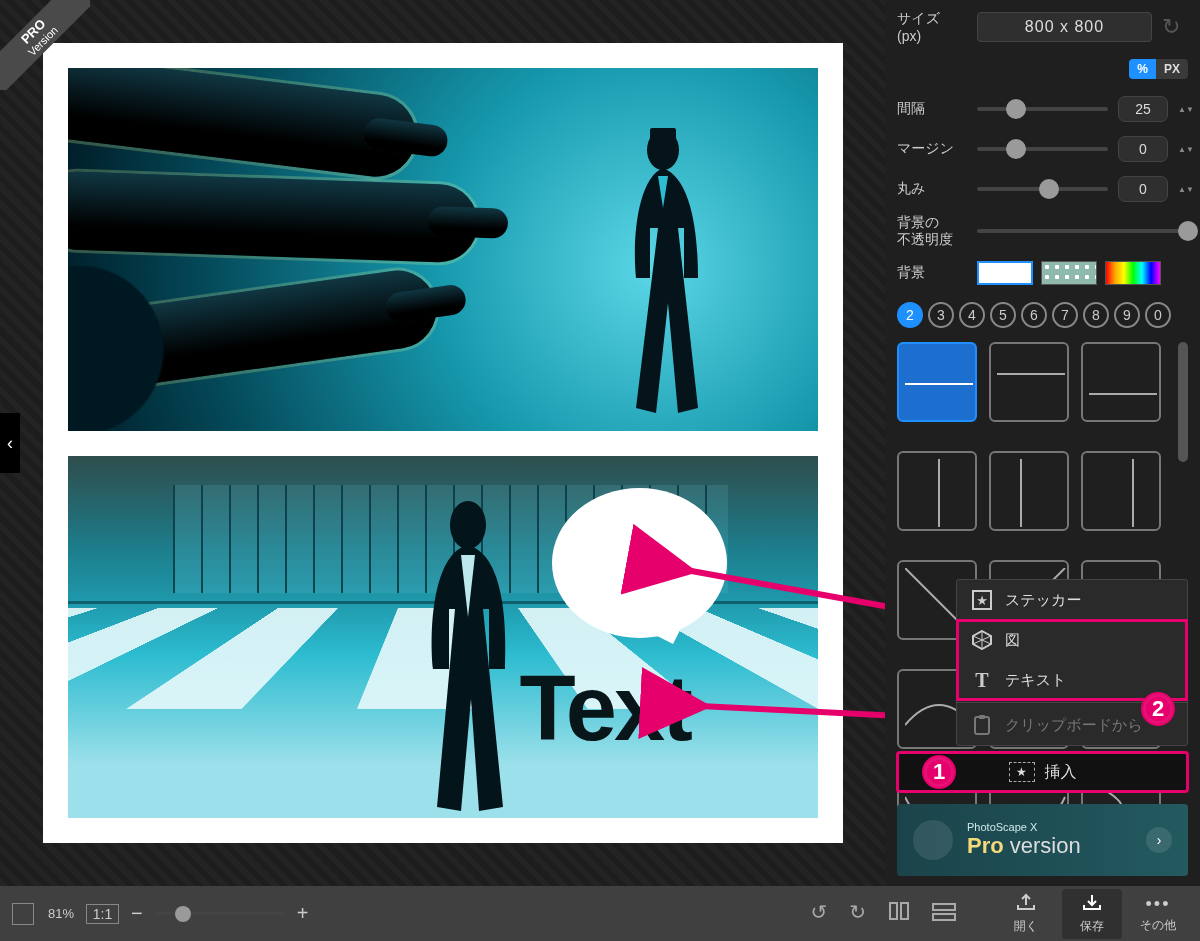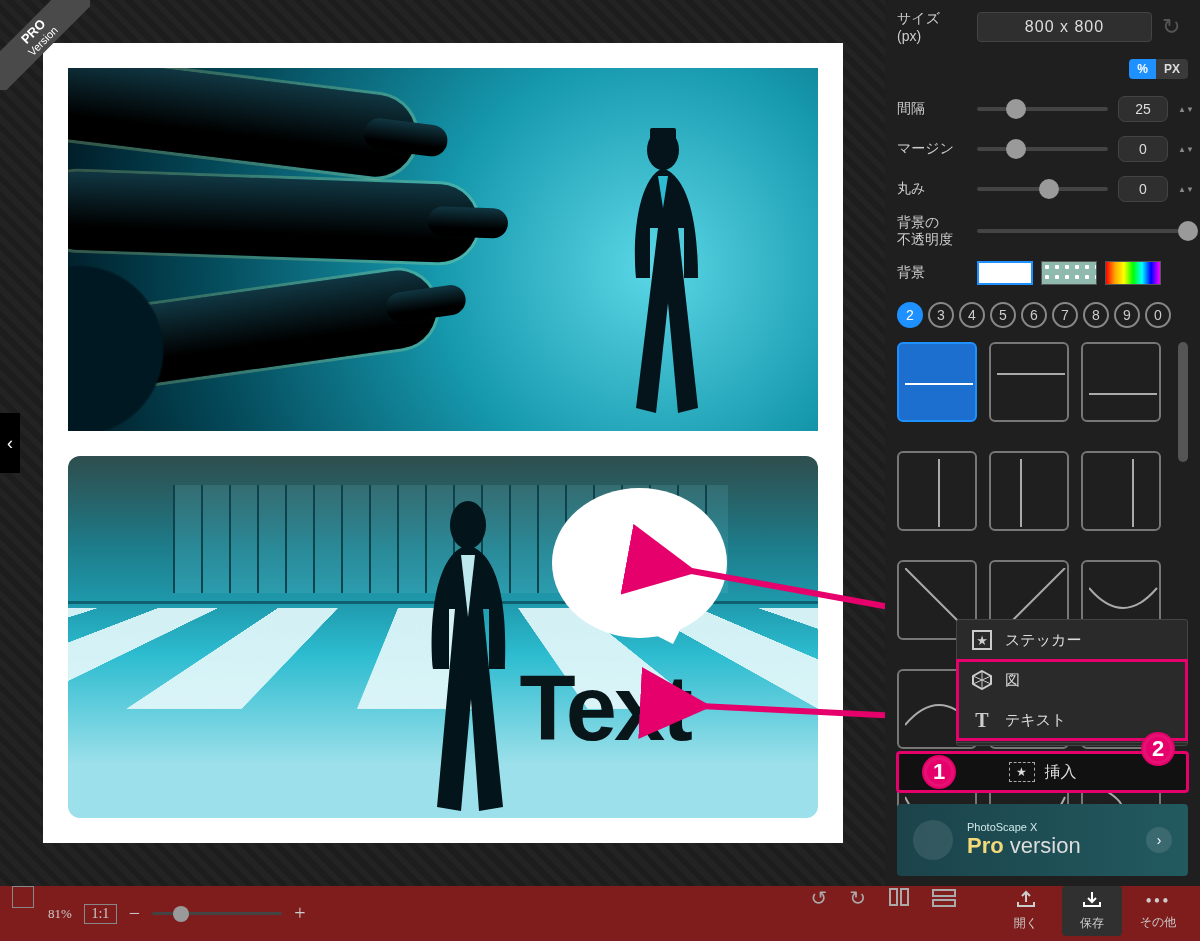--- a/index.html
+++ b/index.html
@@ -69,21 +69,20 @@
     position:absolute; right:90px; top:60px; width:130px; height:290px;
   }
   .man1 svg{width:100%;height:100%;}
 
   
   .panel2 {
     background:
       linear-gradient(180deg, rgba(255,255,200,.15) 0%, transparent 40%),
       linear-gradient(180deg,#0a2f38 0%, #107587 25%, #2dbcd0 55%, #9be0ea 85%);
     position:relative;
-    border-radius:12px;
   }
   .horizon{
     position:absolute;left:0;right:0;top:40%;height:3px;background:rgba(0,40,50,.5);
   }
   .windows{
     position:absolute;left:14%;right:12%;top:8%;height:30%;
     background:
       linear-gradient(90deg, rgba(10,60,70,.9) 2px, transparent 2px) 0 0/28px 100%,
       rgba(120,210,220,.15);
   }
@@ -241,22 +240,22 @@
   .promo .t2{font-size:22px;}
   .promo .t2 b{color:#f5da7a;font-weight:700;}
   .promo .go{
     margin-left:auto;width:26px;height:26px;border-radius:50%;
     background:#3a6a70;color:#fff;display:flex;align-items:center;justify-content:center;
   }
 
   
   .bottombar{
     position:absolute;left:0;right:0;bottom:0;height:55px;
-    background:#7f1d1d;display:flex;padding:0 12px;
-    gap:14px;font-size:13px;color:#ccc;font-family:Liberation Serif, serif;
+    background:#404040;display:flex;align-items:center;padding:0 12px;
+    gap:14px;font-size:13px;color:#ccc;
   }
   .bottombar .zoom{display:flex;align-items:center;gap:12px;}
   .fitbox{width:22px;height:22px;border:1px solid #888;}
   .onebox{width:33px;height:20px;border:1px solid #888;display:flex;align-items:center;justify-content:center;font-size:14px;}
   .zslider{width:130px;height:3px;background:#444;border-radius:2px;position:relative;}
   .zslider .thumb{position:absolute;left:22%;top:50%;width:16px;height:16px;border-radius:50%;background:#9a9a9a;transform:translate(-50%,-50%);}
   .mid-icons{margin-left:auto;display:flex;gap:22px;color:#aaa;}
   .mid-icons span{cursor:pointer;font-size:20px;}
   .right-actions{display:flex;gap:6px;margin-left:26px;}
   .act{
@@ -522,20 +521,29 @@
         <span>図</span>
       </div>
       <div class="mi">
         <span class="ic" style="font-family:serif;font-weight:700;font-size:20px;color:#ccc">T</span>
         <span>テキスト</span>
       </div>
       <span class="badge-num badge2">2</span>
     </div>
 
     <div class="sep"></div>
+    <div class="mi dim">
+      <span class="ic">
+        <svg width="20" height="20">
+            <rect x="3" y="2" width="14" height="17" rx="2" fill="none" stroke="#777" stroke-width="2"></rect>
+            <rect x="7" y="0" width="6" height="4" rx="1" fill="#777"></rect>
+          </svg>
+      </span>
+      <span>クリップボードから</span>
+    </div>
   </div>
 
   <div class="insert-btn hl">
     <span class="badge-num badge1">1</span>
     <span class="dashed">★</span>
     <span>挿入</span>
   </div>
 
   <div class="promo">
     <div class="logo"></div>

